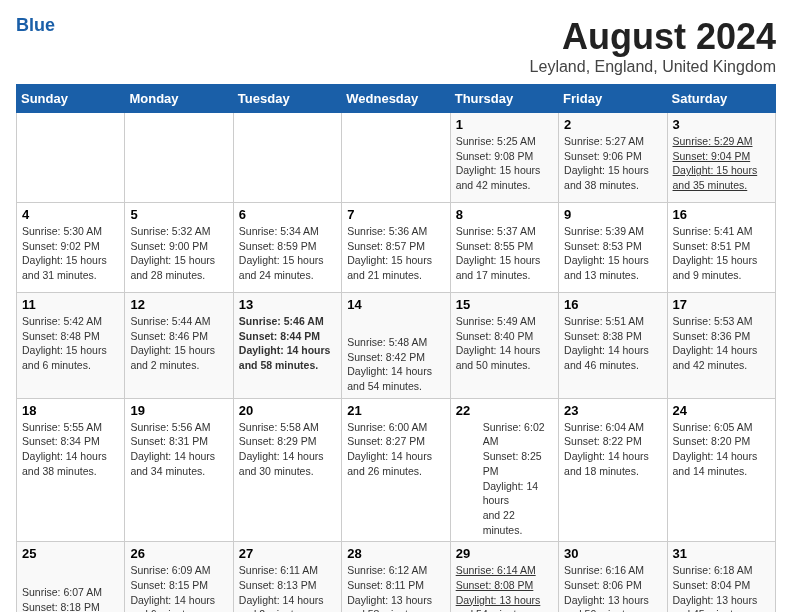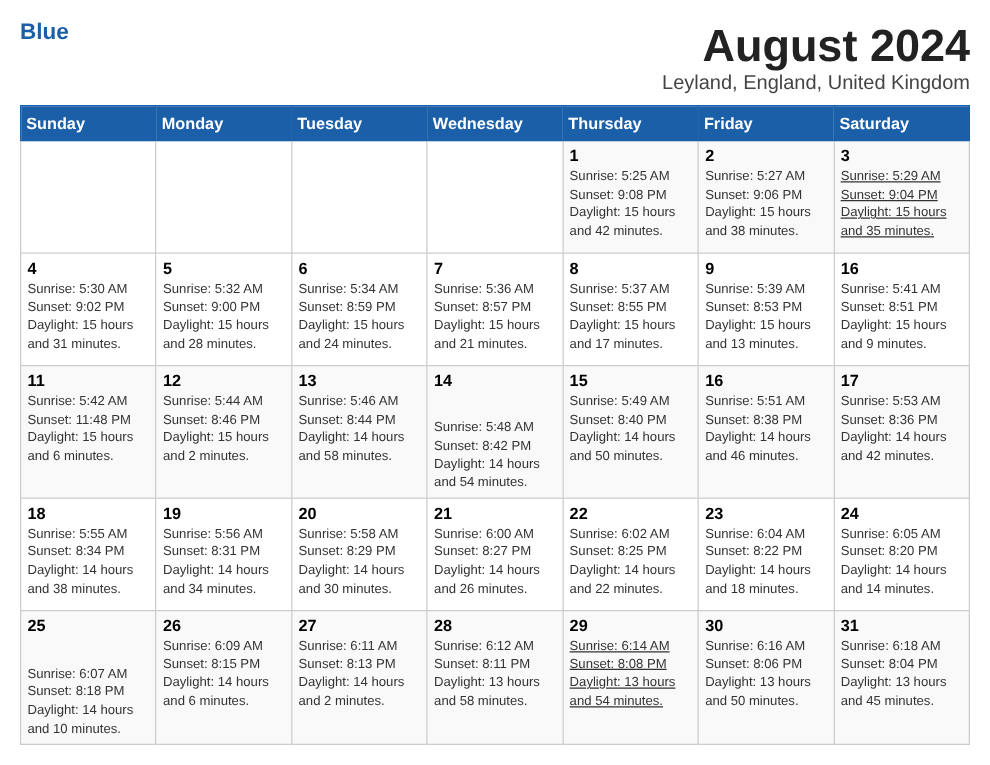--- a/index.html
+++ b/index.html
@@ -188,34 +188,34 @@
           <div class="day-info" style="white-space: pre-line;">Sunrise: 5:41 AM
 Sunset: 8:51 PM
 Daylight: 15 hours
 and 9 minutes.</div>
         </td>
       </tr>
       <tr>
         <td>
           <span class="day-num">11</span>
           <div class="day-info" style="white-space: pre-line;">Sunrise: 5:42 AM
-Sunset: 11:48 PM
+Sunset: 8:48 PM
 Daylight: 15 hours
 and 6 minutes.</div>
         </td>
         <td>
           <span class="day-num">12</span>
           <div class="day-info" style="white-space: pre-line;">Sunrise: 5:44 AM
 Sunset: 8:46 PM
 Daylight: 15 hours
 and 2 minutes.</div>
         </td>
         <td>
           <span class="day-num">13</span>
-          <div class="day-info" style="white-space: pre-line;">Sunrise: 5:46 AM
+          <div class="day-info" style="white-space: pre-line; font-weight: bold;">Sunrise: 5:46 AM
 Sunset: 8:44 PM
 Daylight: 14 hours
 and 58 minutes.</div>
         </td>
         <td>
           <span class="day-num">14</span>
           <div class="day-info" style="white-space: pre-line; margin-top: 23px;">Sunrise: 5:48 AM
 Sunset: 8:42 PM
 Daylight: 14 hours
 and 54 minutes.</div>
@@ -266,21 +266,21 @@
         </td>
         <td>
           <span class="day-num">21</span>
           <div class="day-info" style="white-space: pre-line;">Sunrise: 6:00 AM
 Sunset: 8:27 PM
 Daylight: 14 hours
 and 26 minutes.</div>
         </td>
         <td>
           <span class="day-num">22</span>
-          <div class="day-info" style="white-space: pre-line;">Sunrise: 6:02 AM
+          <div class="day-info" style="white-space: pre-line; margin-left: 27px;">Sunrise: 6:02 AM
 Sunset: 8:25 PM
 Daylight: 14 hours
 and 22 minutes.</div>
         </td>
         <td>
           <span class="day-num">23</span>
           <div class="day-info" style="white-space: pre-line;">Sunrise: 6:04 AM
 Sunset: 8:22 PM
 Daylight: 14 hours
 and 18 minutes.</div>

